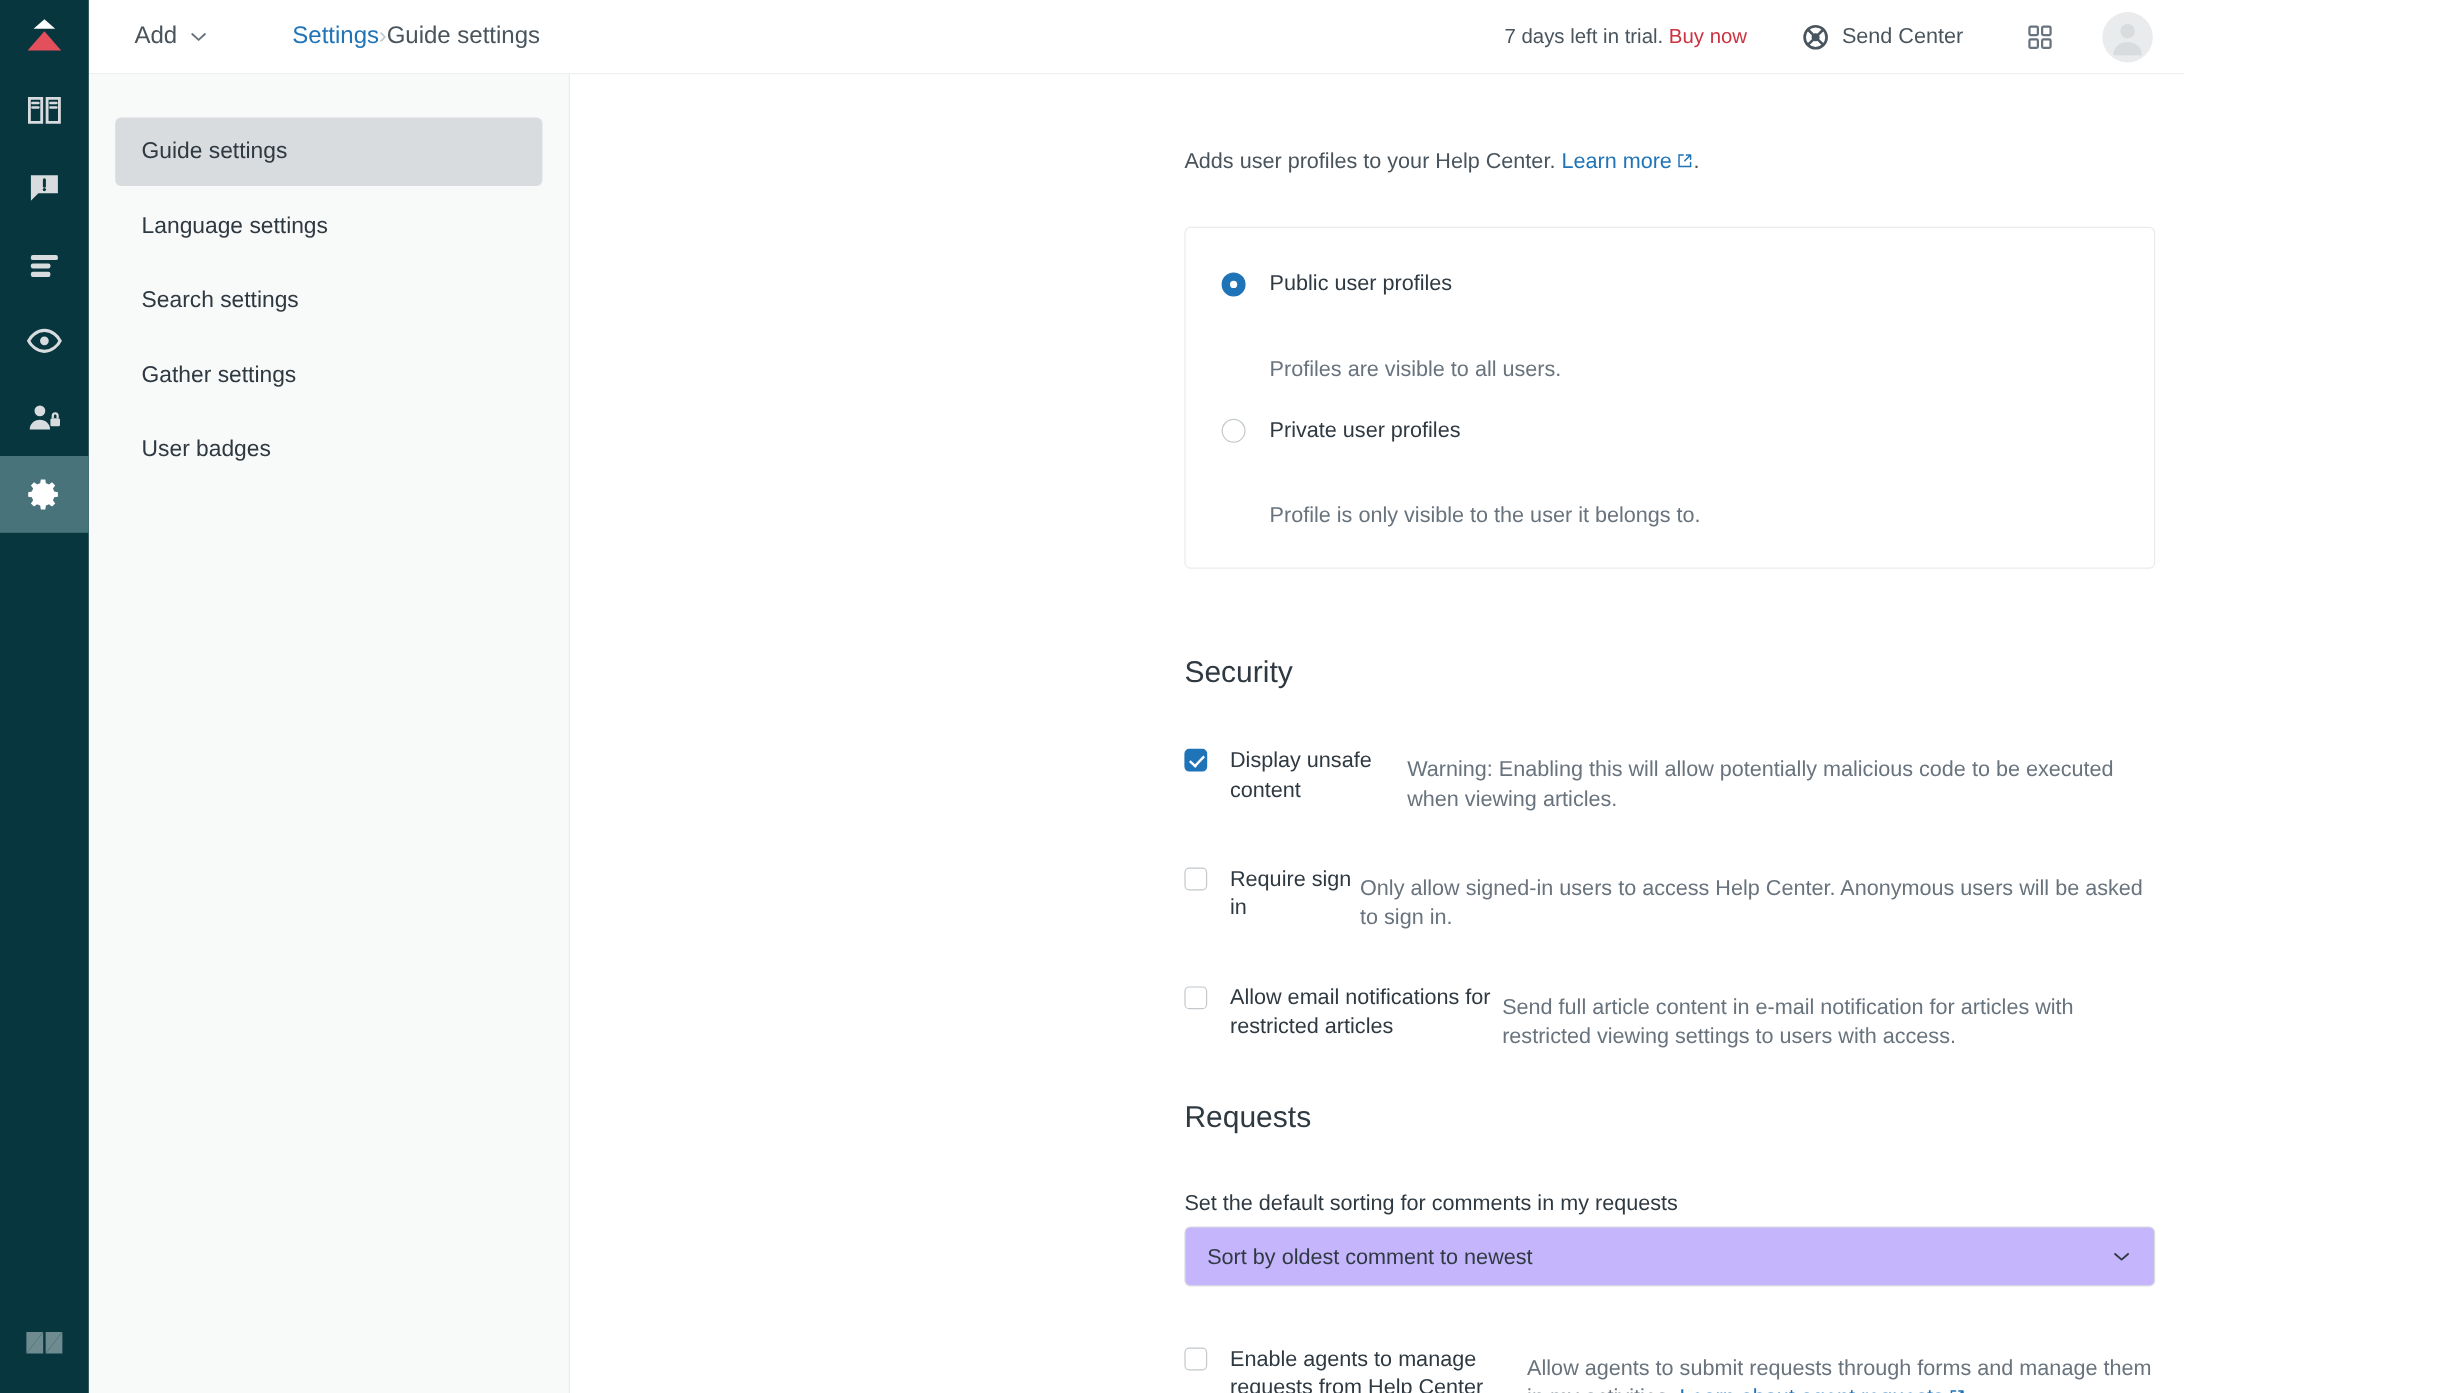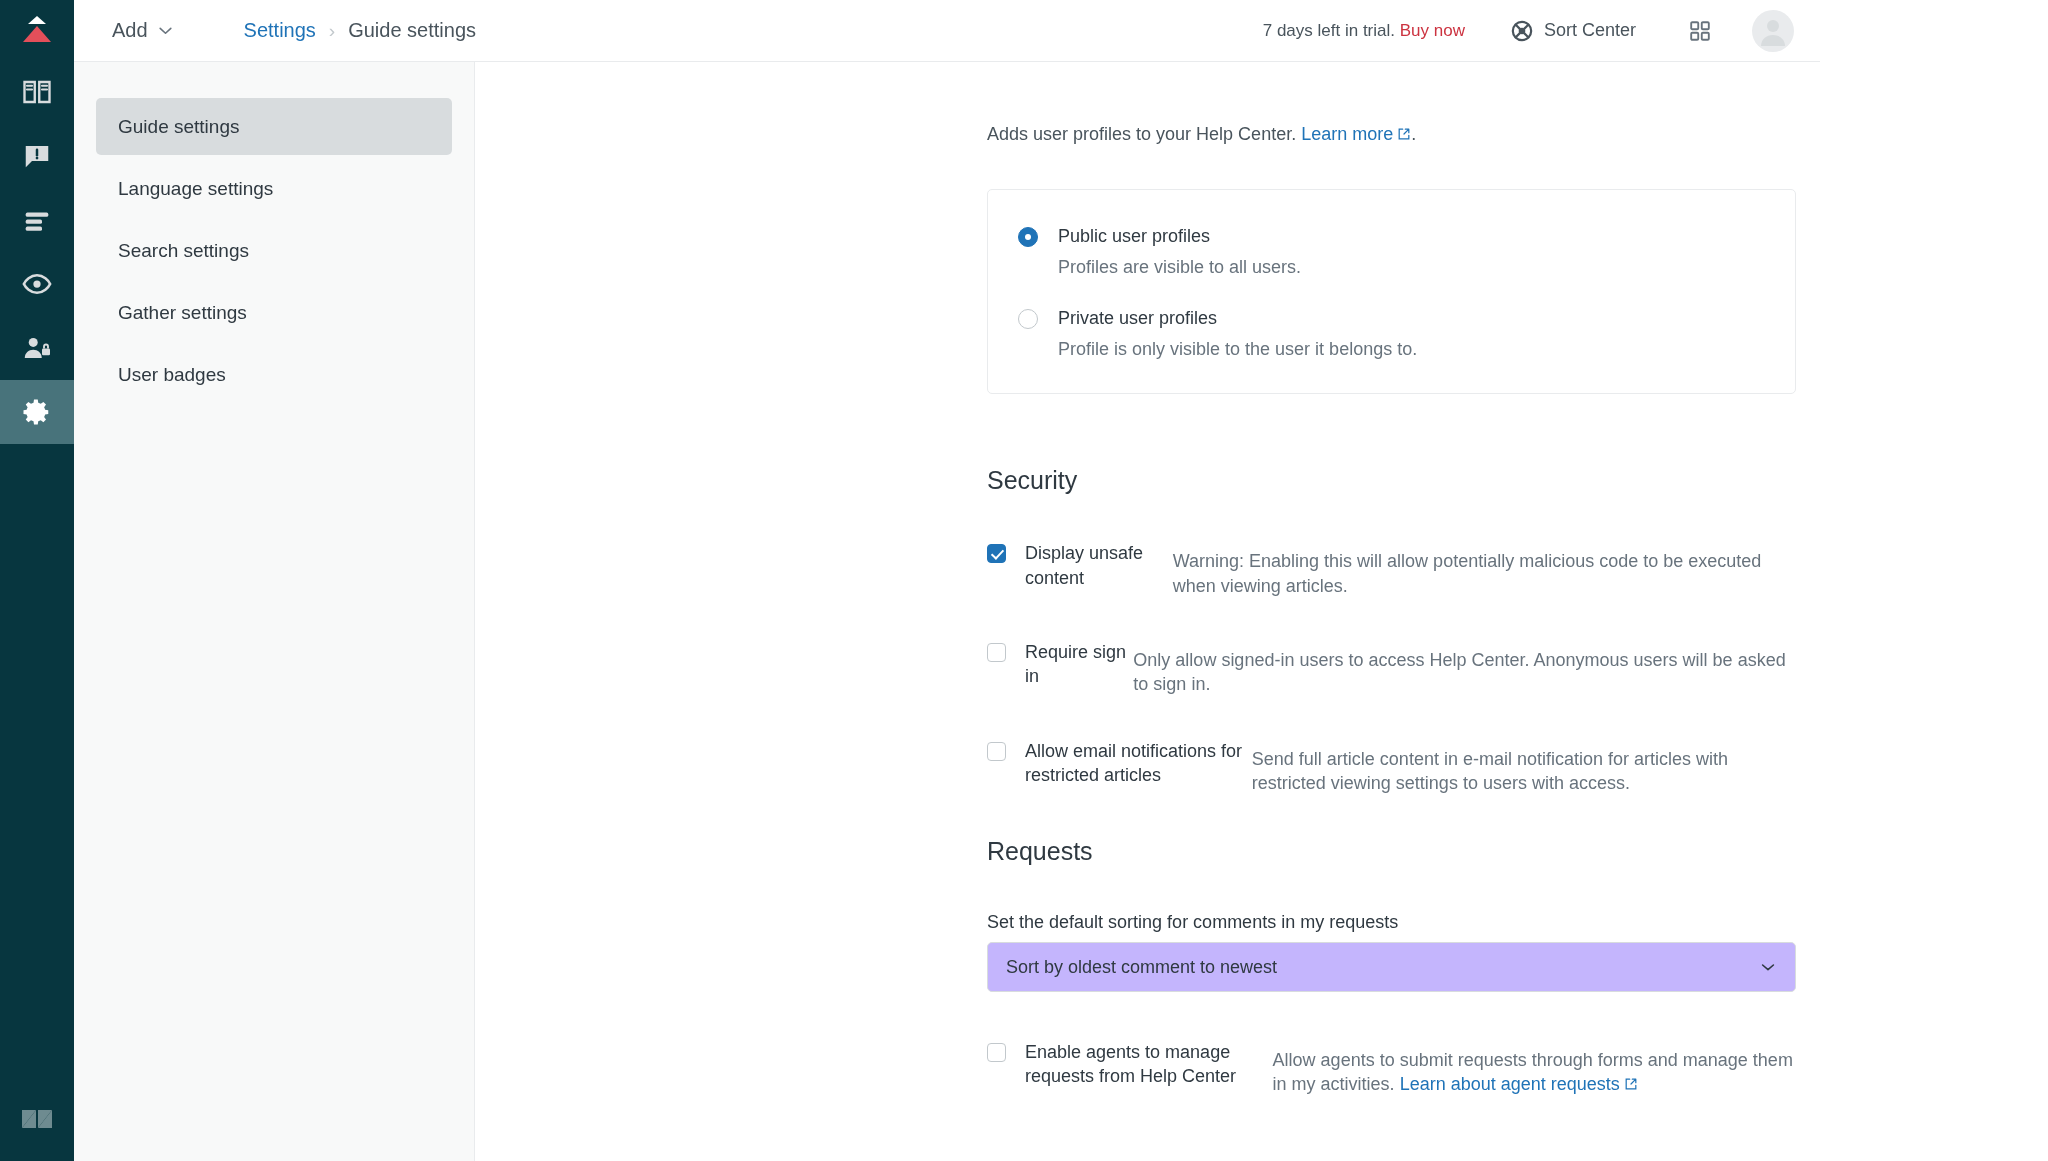--- a/index.html
+++ b/index.html
@@ -52,21 +52,21 @@
     display: flex; align-items: center;
     padding: 0 26px 0 24px;
   }
   .add-btn {
     display: flex; align-items: center; gap: 9px;
     font-size: 20px; color: #49545c; cursor: pointer;
     padding: 6px 14px 6px 14px; border-radius: 4px;
   }
   .add-btn .chev { display: block; }
   .crumbs {
-    display: flex; align-items: center; gap: 13px;
+    display: flex; align-items: center; 
     margin-left: 56px;
     font-size: 20px;
   }
   .crumb-link { color: #1f73b7; cursor: pointer; }
   .crumb-sep { color: #c2c8cc; font-size: 19px; line-height: 1; }
   .crumb-current { color: #49545c; }
   .topbar-right {
     margin-left: auto;
     display: flex; align-items: center; gap: 0;
   }
@@ -139,21 +139,21 @@
     position: relative;
   }
   .radio-ctrl.checked {
     background: #1f73b7; border-color: #1f73b7;
   }
   .radio-ctrl.checked::after {
     content: ""; position: absolute;
     left: 6px; top: 6px; width: 6px; height: 6px;
     border-radius: 50%; background: #ffffff;
   }
-  .radio-texts { display: flex; flex-direction: column; }
+  .radio-texts { display: flex; flex-direction: column; gap: 40px; }
   .radio-title { font-size: 18px; color: #2f3941; line-height: 1.35; cursor: pointer; }
   .radio-desc { font-size: 18px; color: #68737d; line-height: 1.35; margin-top: 7px; }
 
   
   .section-h {
     font-size: 25px; font-weight: 400; color: #2f3941;
     margin: 0 0 46px 0;
   }
 
   
@@ -285,21 +285,21 @@
           <span>7 days left in trial.</span>
           <span class="buy">Buy now</span>
         </div>
 
         <div class="help-center">
           <svg width="22" height="22" viewBox="0 0 24 24">
             <circle cx="12" cy="12" r="10" fill="none" stroke="#49545c" stroke-width="2.4"></circle>
             <circle cx="12" cy="12" r="3.6" fill="#49545c"></circle>
             <path d="M5.2 5.2l4.2 4.2M18.8 5.2l-4.2 4.2M5.2 18.8l4.2-4.2M18.8 18.8l-4.2-4.2" stroke="#49545c" stroke-width="2.4" stroke-linecap="round"></path>
           </svg>
-          <span>Sort Center</span>
+          <span>Send Center</span>
         </div>
 
         <div class="grid-btn">
           <svg width="22" height="22" viewBox="0 0 20 20">
             <rect x="2" y="2" width="6.4" height="6.4" rx="1" fill="none" stroke="#68737d" stroke-width="1.7"></rect>
             <rect x="11.6" y="2" width="6.4" height="6.4" rx="1" fill="none" stroke="#68737d" stroke-width="1.7"></rect>
             <rect x="2" y="11.6" width="6.4" height="6.4" rx="1" fill="none" stroke="#68737d" stroke-width="1.7"></rect>
             <rect x="11.6" y="11.6" width="6.4" height="6.4" rx="1" fill="none" stroke="#68737d" stroke-width="1.7"></rect>
           </svg>
         </div>

